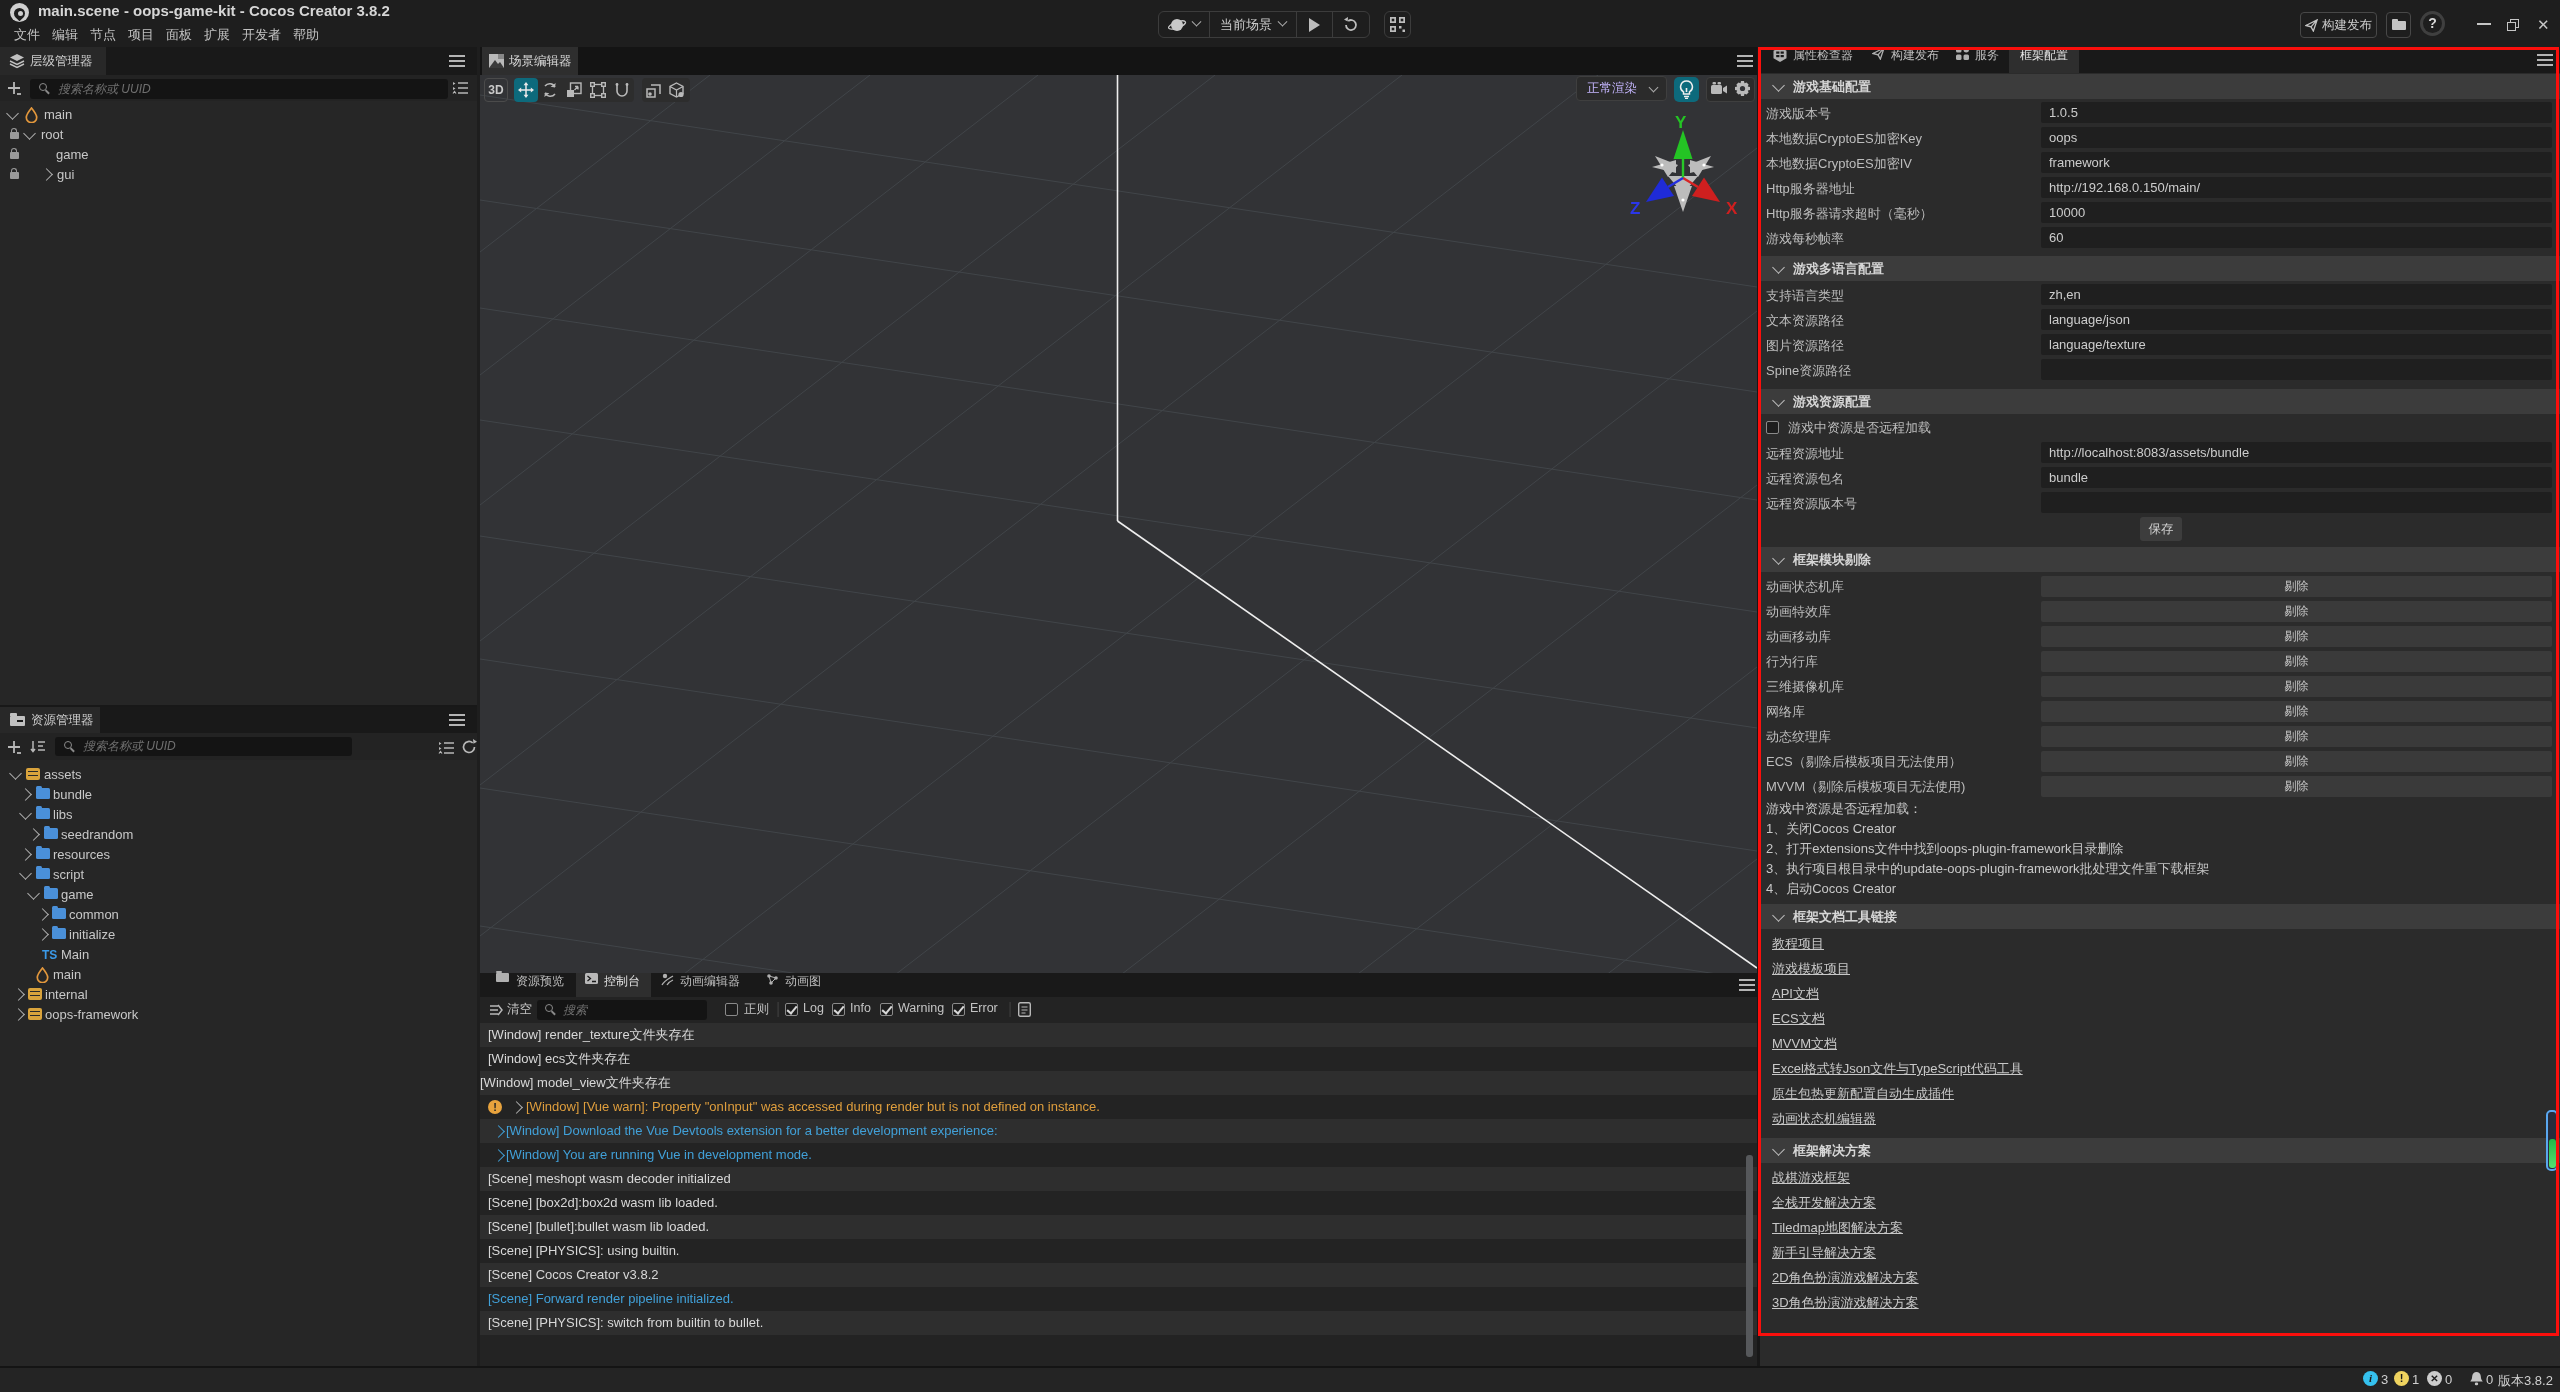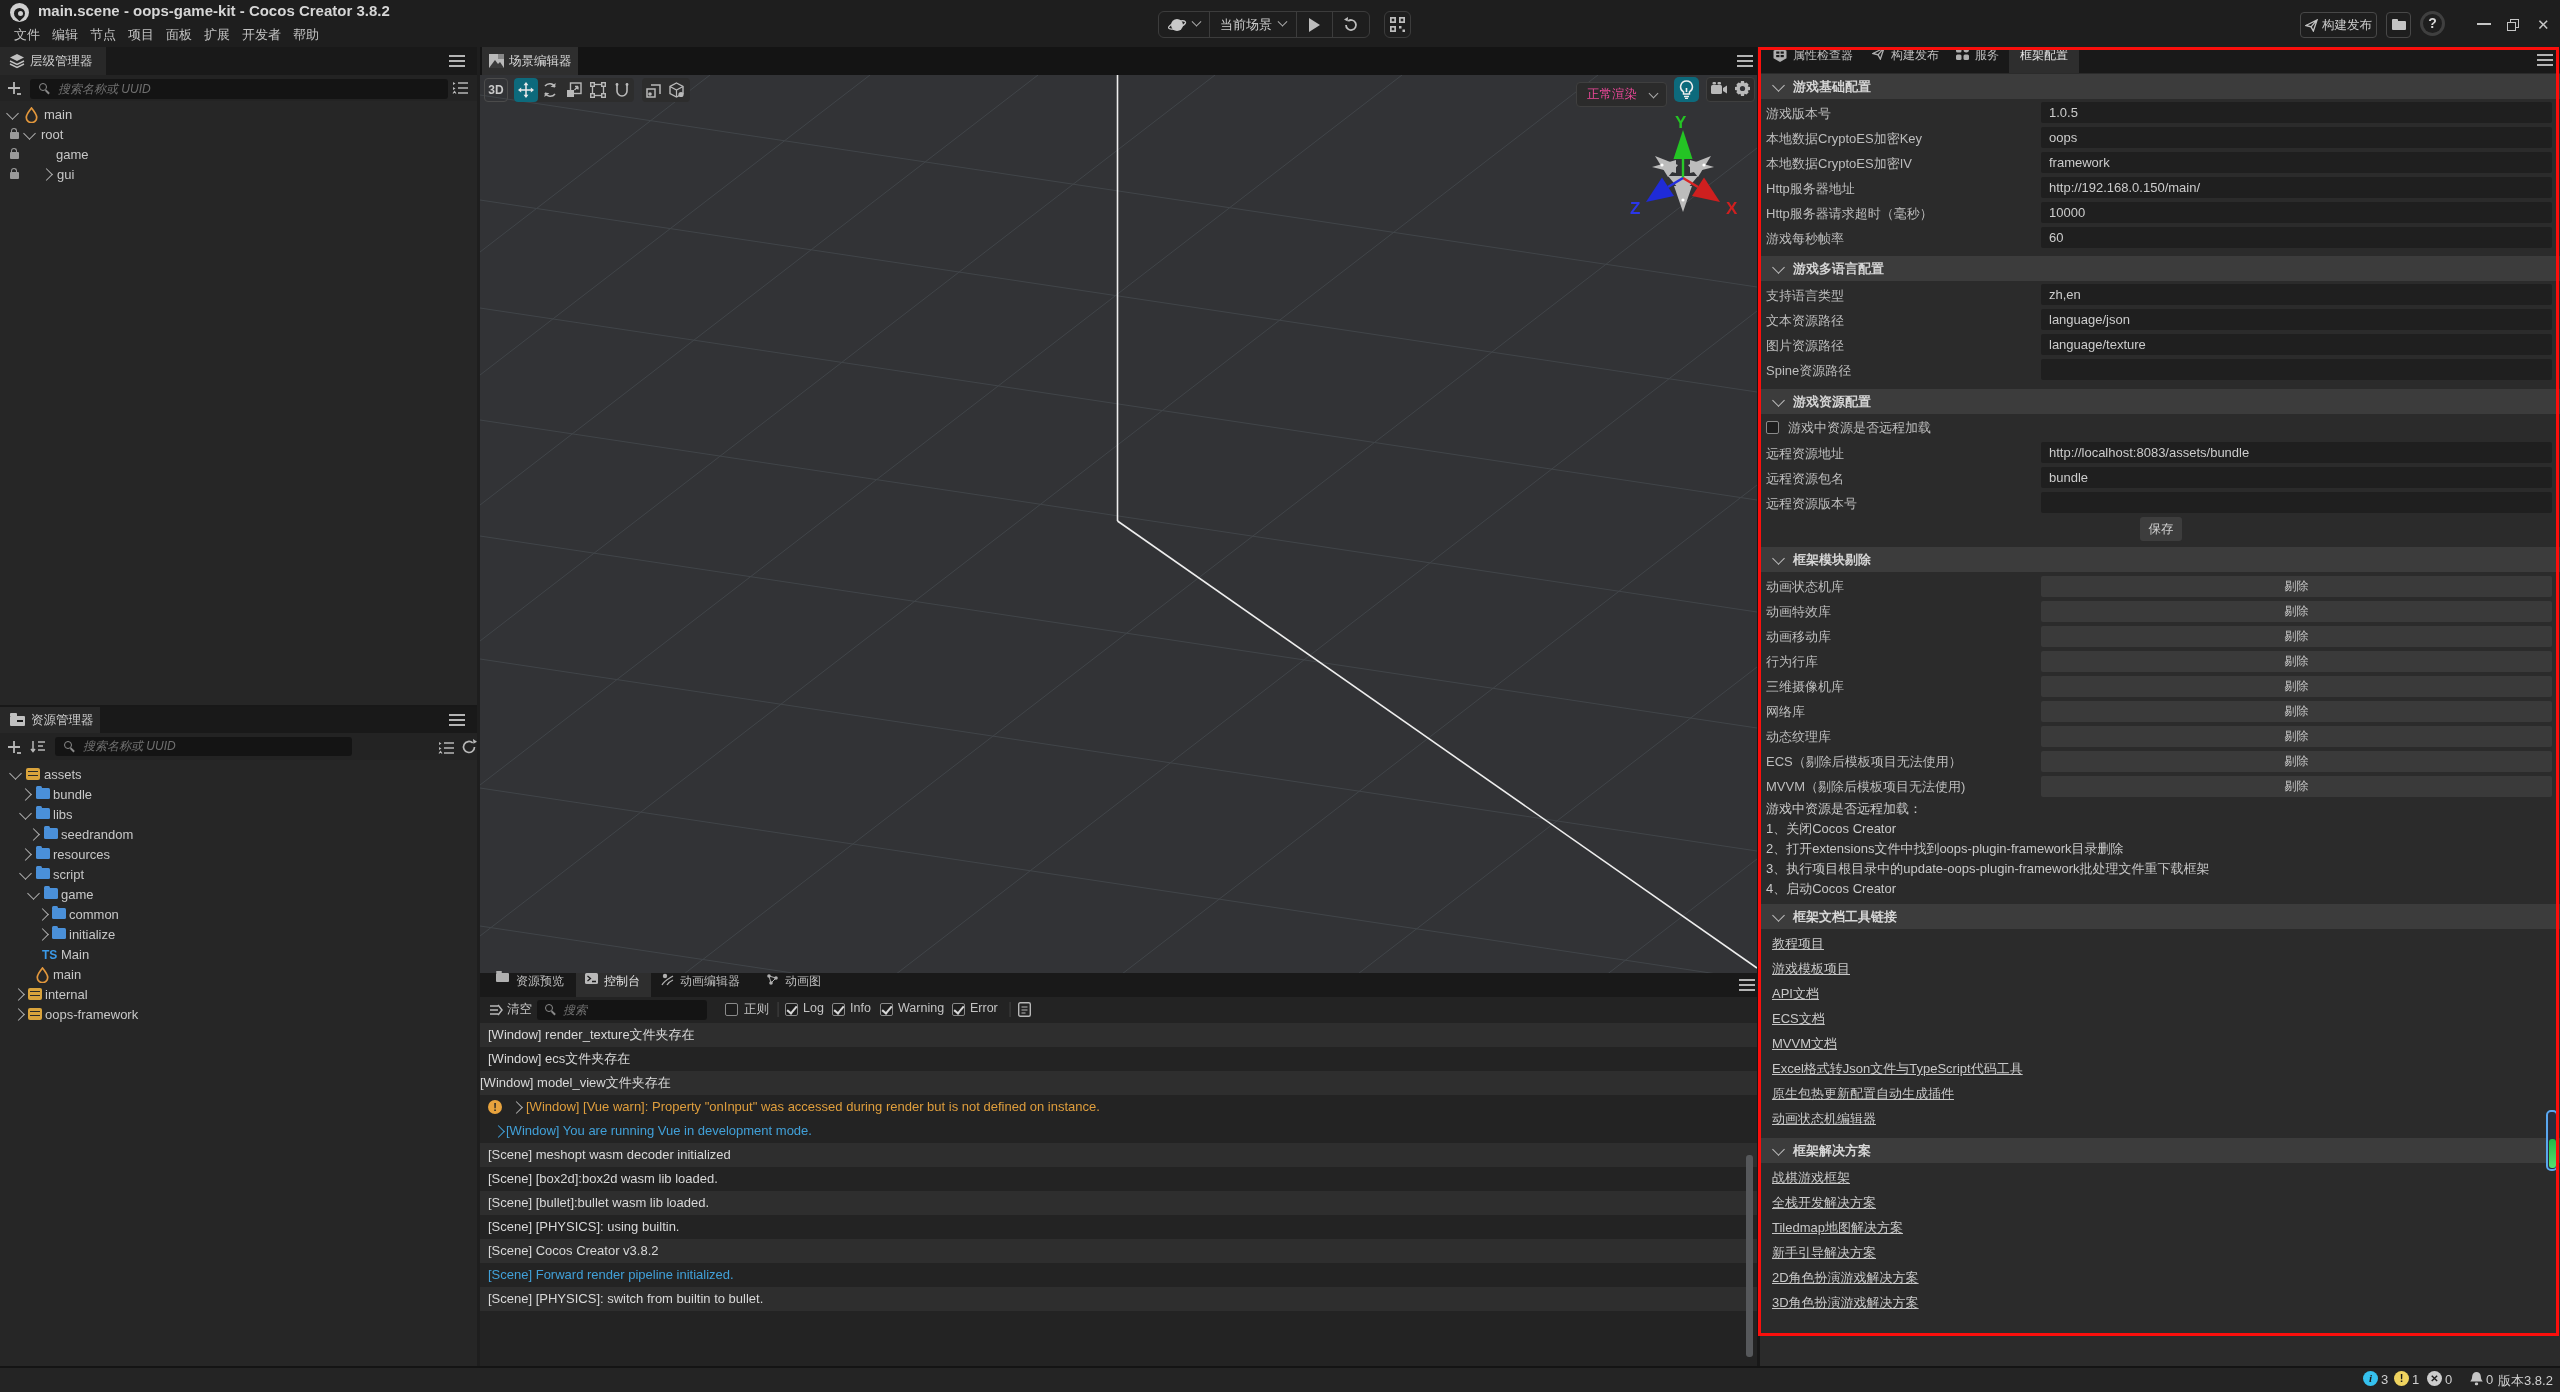--- a/index.html
+++ b/index.html
@@ -359,21 +359,21 @@
     <path d="M5 3h9v9" fill="none" stroke="#b9b9b9" stroke-width="1.5"></path>
     <rect x="1" y="7" width="8" height="8" fill="none" stroke="#b9b9b9" stroke-width="1.5"></rect>
     <circle cx="4" cy="12" r="1.8" fill="#b9b9b9"></circle>
   </svg>
 <svg class="ab" style="left:668px;top:82px" width="17" height="16" viewBox="0 0 17 16">
     <path d="M8.5 1l6.5 3.5v7L8.5 15 2 11.5v-7Z" fill="none" stroke="#b9b9b9" stroke-width="1.4"></path>
     <path d="M2 4.5l6.5 3.5 6.5-3.5M8.5 8v7" fill="none" stroke="#b9b9b9" stroke-width="1.2"></path>
     <circle cx="13" cy="12.5" r="2.6" fill="#b9b9b9"></circle>
   </svg>
 
-<div class="ab" style="left:1576px;top:82px;width:91px;height:25px;background:#2b2b2b;border:1px solid #3f3f3f;border-radius:4px;color:#ec4899;font-size:12.5px;line-height:23px;padding-left:10px">正常渲染<div class="chev down" style="right:9px;top:7px;width:7px;height:7px;border-color:#aaa"></div></div>
+<div class="ab" style="left:1576px;top:76px;width:91px;height:25px;background:#2b2b2b;border:1px solid #3f3f3f;border-radius:4px;color:#c4b5fd;font-size:12.5px;line-height:23px;padding-left:10px">正常渲染<div class="chev down" style="right:9px;top:7px;width:7px;height:7px;border-color:#aaa"></div></div>
 <div class="ab" style="left:1674px;top:77px;width:25px;height:25px;background:#0d6a7c;border-radius:5px"></div>
 <svg class="ab" style="left:1679px;top:80px" width="15" height="19" viewBox="0 0 15 19">
     <path d="M7.5 1a5.8 5.8 0 0 1 3 10.8l0 2.2h-6l0-2.2A5.8 5.8 0 0 1 7.5 1Z" fill="none" stroke="#efefef" stroke-width="1.5"></path>
     <path d="M5 16.5h5M6 18.5h3" stroke="#efefef" stroke-width="1.4"></path>
     <path d="M7.5 8v4" stroke="#efefef" stroke-width="1.6"></path>
   </svg>
 <div class="ab" style="left:1706px;top:77px;width:49px;height:25px;background:#2b2b2b;border:1px solid #3f3f3f;border-radius:4px"></div>
 <svg class="ab" style="left:1711px;top:82px" width="17" height="15" viewBox="0 0 17 15">
     <rect x="0" y="3" width="11" height="9" rx="1.5" fill="#b9b9b9"></rect>
     <path d="M12 6l4-2.5v8L12 9Z" fill="#b9b9b9"></path>
@@ -429,20 +429,21 @@
       <rect x="0.7" y="0.7" width="11.6" height="13.6" rx="1.5" fill="none" stroke="#b8b8b8" stroke-width="1.4"></rect>
       <path d="M3.5 5h6M3.5 8h6M3.5 11h4" stroke="#b8b8b8" stroke-width="1.2"></path>
     </svg>
 </div>
 
 <div class="ab" style="left:480px;top:1023px;width:1277px;height:343px;background:#232323;font-size:13px;color:#d8d8d8;line-height:24px;white-space:nowrap">
   <div style="height:24px;background:#2e2e2e;padding-left:8px">[Window] render_texture文件夹存在</div>
   <div style="height:24px;padding-left:8px">[Window] ecs文件夹存在</div>
   <div style="height:24px;background:#2e2e2e;">[Window] model_view文件夹存在</div>
   <div style="height:24px;position:relative;color:#df9e3d"><span style="position:absolute;left:8px;top:5px;width:14px;height:14px;border-radius:50%;background:#e8a33d;color:#252525;font-weight:bold;text-align:center;line-height:14px;font-size:11px">!</span><span class="chev right" style="left:32px;top:8px;border-color:#b0b0b0"></span><span style="margin-left:46px">[Window] [Vue warn]: Property "onInput" was accessed during render but is not defined on instance.</span></div>
+  <div style="height:24px;position:relative;background:#2e2e2e;color:#41a0d8"><span class="chev right" style="left:14px;top:8px;border-color:#41a0d8"></span><span style="margin-left:26px">[Window] Download the Vue Devtools extension for a better development experience:</span></div>
   <div style="height:24px;position:relative;color:#41a0d8"><span class="chev right" style="left:14px;top:8px;border-color:#41a0d8"></span><span style="margin-left:26px">[Window] You are running Vue in development mode.</span></div>
   <div style="height:24px;background:#2e2e2e;padding-left:8px">[Scene] meshopt wasm decoder initialized</div>
   <div style="height:24px;padding-left:8px">[Scene] [box2d]:box2d wasm lib loaded.</div>
   <div style="height:24px;background:#2e2e2e;padding-left:8px">[Scene] [bullet]:bullet wasm lib loaded.</div>
   <div style="height:24px;padding-left:8px">[Scene] [PHYSICS]: using builtin.</div>
   <div style="height:24px;background:#2e2e2e;padding-left:8px">[Scene] Cocos Creator v3.8.2</div>
   <div style="height:24px;padding-left:8px;color:#41a0d8">[Scene] Forward render pipeline initialized.</div>
   <div style="height:24px;background:#2e2e2e;padding-left:8px">[Scene] [PHYSICS]: switch from builtin to bullet.</div>
 </div>
 <div class="ab" style="left:1746px;top:1155px;width:7px;height:202px;background:#56585b;border-radius:3px"></div>

